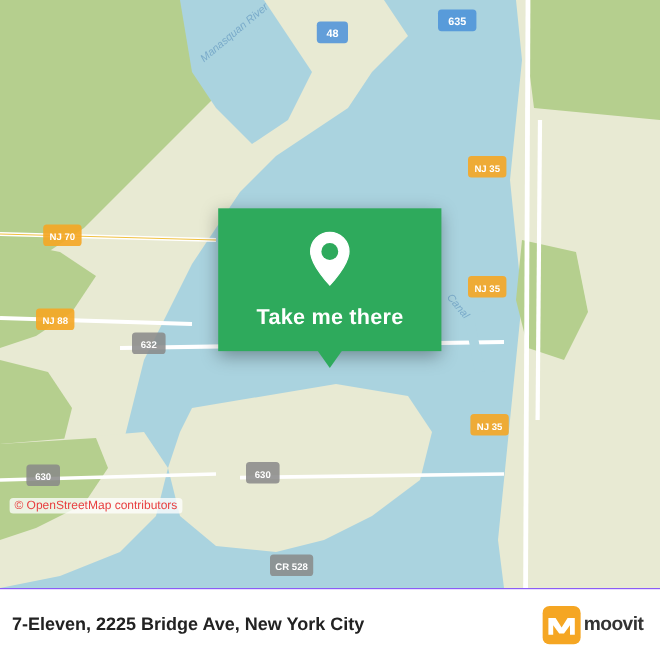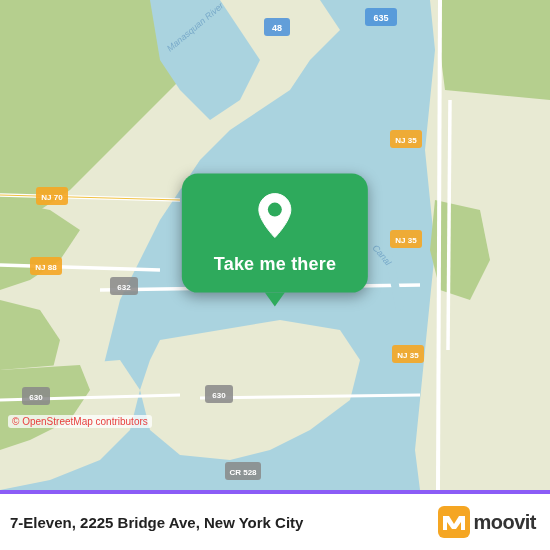--- a/index.html
+++ b/index.html
@@ -31,21 +31,21 @@
       left: 50%;
       transform: translate(-50%, -55%);
       display: flex;
       flex-direction: column;
       align-items: center;
       gap: 0;
     }
 
     #green-card {
       background-color: #2eaa5c;
-      border-radius: 16px;
+      border-radius: 0;
       padding: 18px 32px 18px 32px;
       display: flex;
       flex-direction: column;
       align-items: center;
       gap: 10px;
       box-shadow: 0 4px 14px rgba(0,0,0,0.35);
     }
 
     #location-pin-icon {
       width: 44px;
@@ -84,21 +84,21 @@
     }
 
     #green-card {
       position: relative;
     }
 
     #bottom-bar {
       width: 550px;
       height: 60px;
       background: #fff;
-      border-top: 4px solid #8b5cf6;
+      border-top: 1px solid #8b5cf6;
       display: flex;
       align-items: center;
       justify-content: space-between;
       padding: 0 14px 0 10px;
     }
 
     #attribution {
       font-size: 10px;
       color: #888;
       position: absolute;
@@ -243,15 +243,15 @@
 </div>
 
 <div id="bottom-bar">
   <div id="location-label">7-Eleven, 2225 Bridge Ave, New York City</div>
   <div id="moovit-logo">
 
     <svg id="moovit-m" viewBox="0 0 32 32" xmlns="http://www.w3.org/2000/svg">
       <rect width="32" height="32" rx="6" fill="#f5a623"></rect>
       <path d="M5 24 L5 10 L11 10 L16 18 L21 10 L27 10 L27 24 L23 24 L23 16 L18 23 L14 23 L9 16 L9 24 Z" fill="white"></path>
     </svg>
-    <span id="moovit-text" style="font-size:20px;font-weight:800;color:#333;letter-spacing:-0.5px;">moovit</span>
+    <span id="moovit-text" style="font-size:16px;font-weight:800;color:#333;letter-spacing:-0.5px;">moovit</span>
   </div>
 </div>
 
 </body></html>

